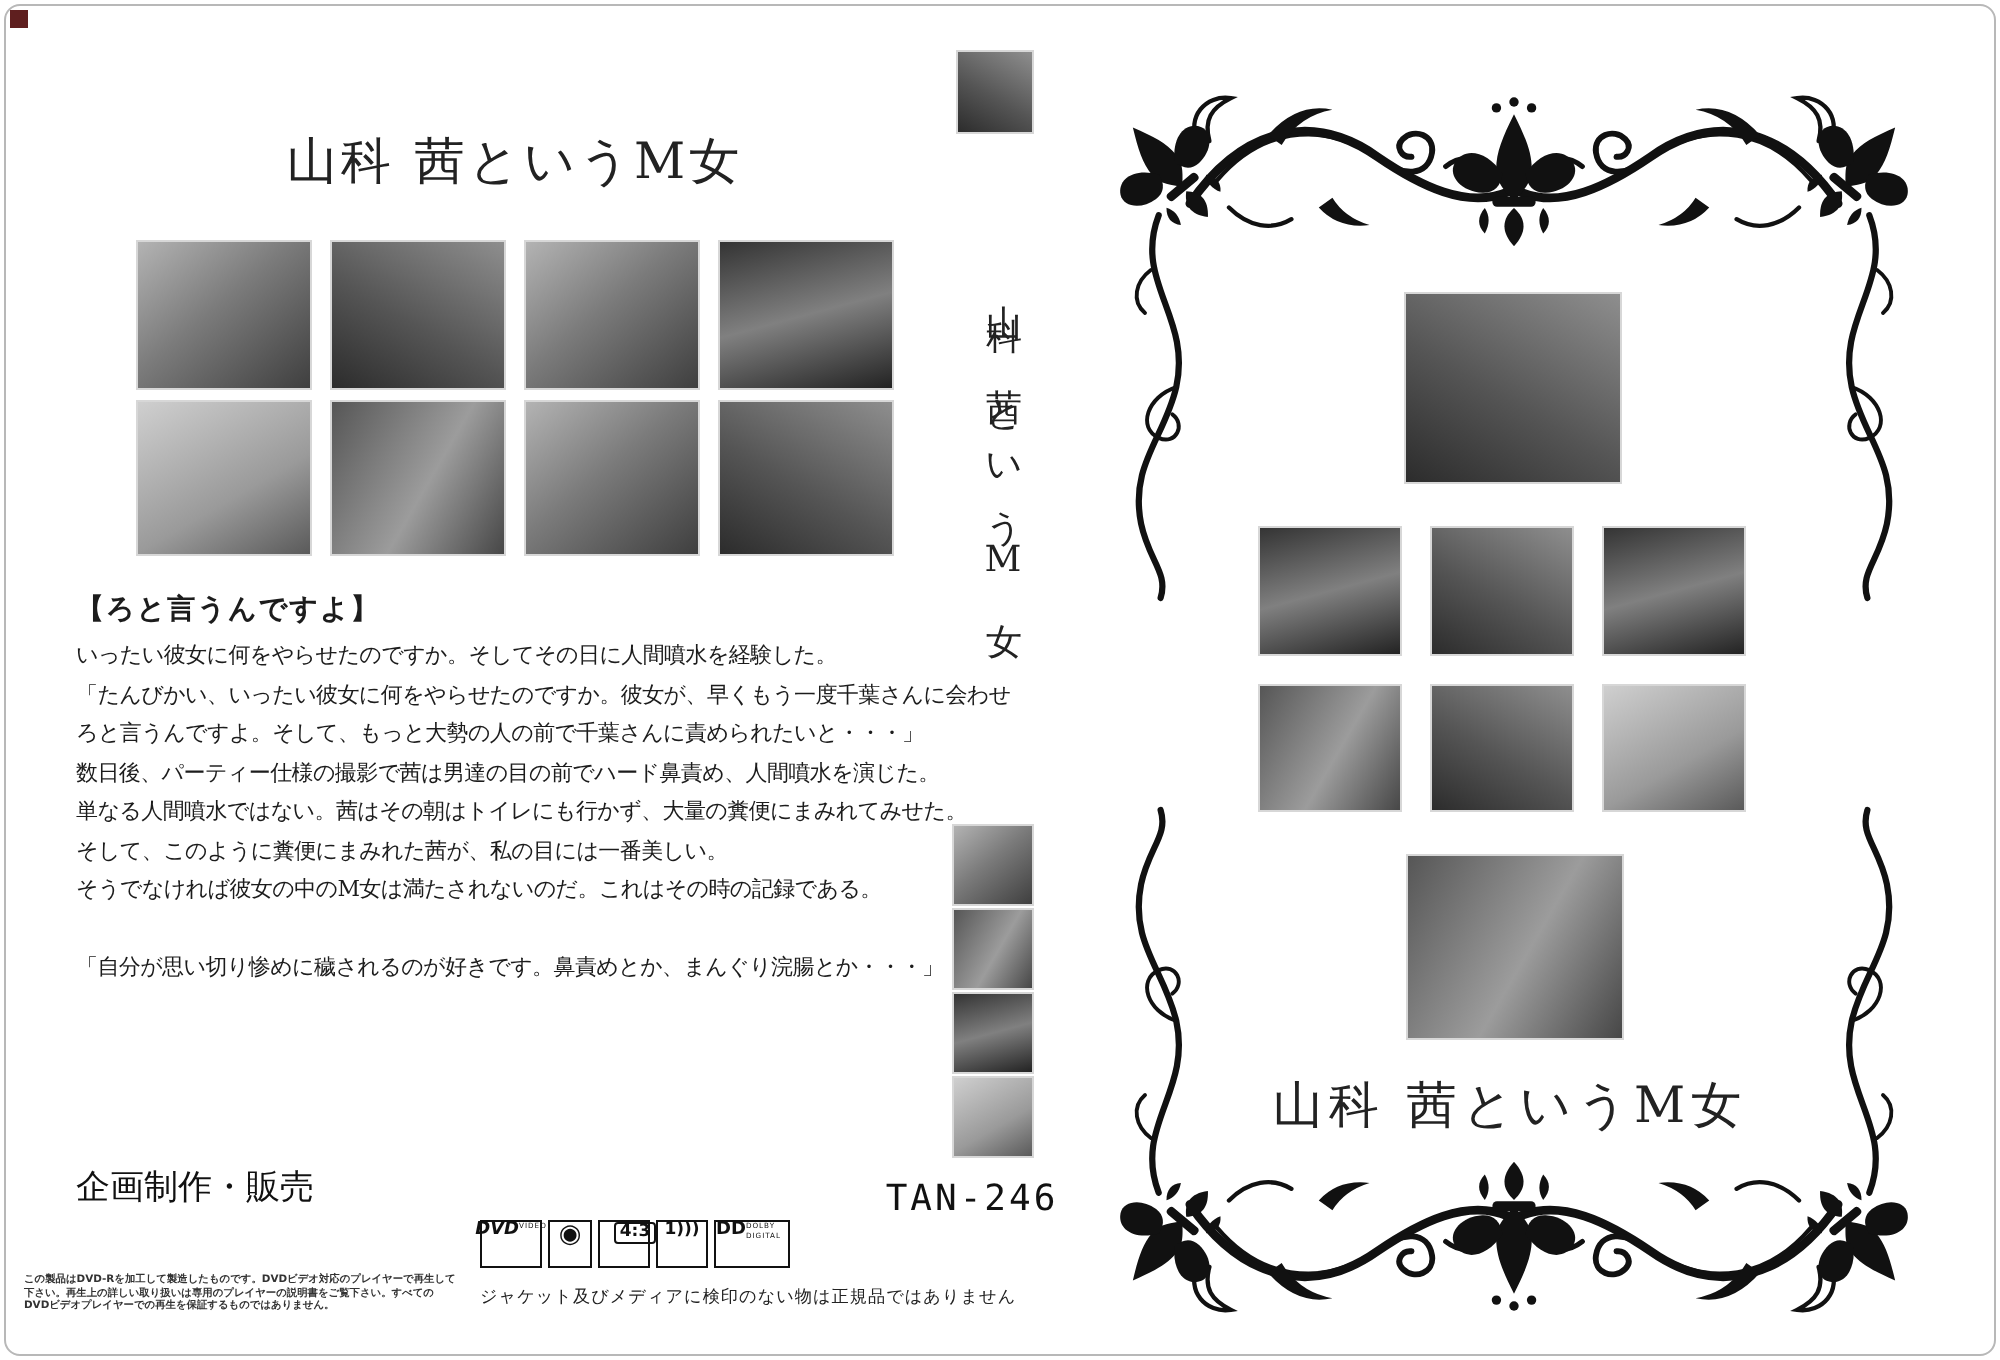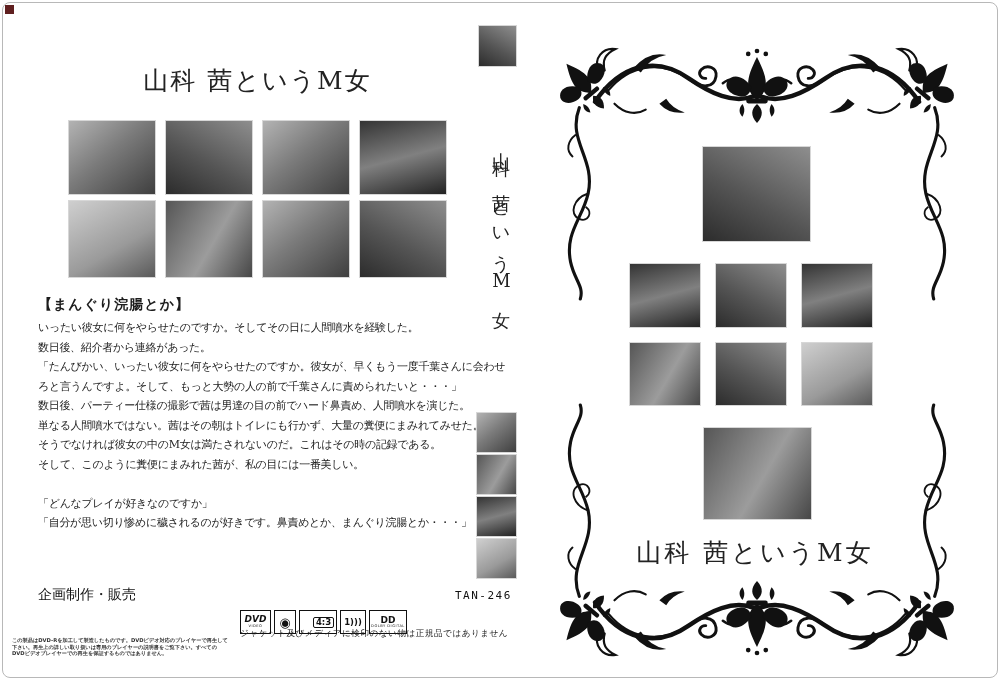--- a/index.html
+++ b/index.html
@@ -22,45 +22,45 @@
 
   
   .back-title{position:absolute;left:68px;top:64px;width:379px;text-align:center;
     font-size:25px;letter-spacing:2px;color:#222;white-space:nowrap;}
   .back-grid{position:absolute;left:68px;top:120px;display:grid;
     grid-template-columns:repeat(4,88px);grid-template-rows:75px 78px;gap:5px 9px;}
   .diary-heading{position:absolute;left:38px;top:296px;font-size:14px;font-weight:bold;letter-spacing:1px;}
   .diary-text{position:absolute;left:38px;top:318px;font-size:11px;letter-spacing:-0.3px;}
   .diary-text .line{min-height:19.5px;line-height:19.5px;white-space:nowrap;}
   .publisher{position:absolute;left:38px;top:586px;
-    font-family:"DejaVu Sans","Liberation Sans",sans-serif;font-size:14px;line-height:16.5px;color:#111;}
+    font-family:"DejaVu Sans","Liberation Sans",sans-serif;font-size:17px;line-height:16.5px;color:#111;}
   .disclaimer{position:absolute;left:12px;top:637px;
     font-family:"DejaVu Sans","Liberation Sans",sans-serif;font-size:5.2px;line-height:6.5px;color:#333;font-weight:bold;}
   .logos{position:absolute;left:240px;top:610px;display:flex;gap:3px;align-items:stretch;height:24px;}
-  .logo-box{border:1.5px solid #111;box-sizing:border-box;display:flex;flex-direction:column;
-    align-items:center;justify-content:center;background:#fff;
+  .logo-box{border:1.5px solid #111;box-sizing:border-box;display:flex;flex-direction:row;
+    align-items:flex-start;justify-content:center;background:#fff;
     font-family:"DejaVu Sans","Liberation Sans",sans-serif;color:#111;}
   .logo-box .logo-top{font-weight:bold;font-size:9px;line-height:9px;font-style:italic;}
   .logo-box .logo-sub{font-size:3.6px;line-height:4.5px;letter-spacing:.5px;}
   .lb1{width:31px;} .lb2{width:22px;} .lb2 .logo-top{font-style:normal;font-size:13px;line-height:13px;}
-  .lb3{width:38px;padding-left:11px;} .lb3 .logo-top{font-style:normal;font-size:8.5px;border:1px solid #111;padding:0 2px;border-radius:2px;}
+  .lb3{width:26px;padding-left:11px;} .lb3 .logo-top{font-style:normal;font-size:8.5px;border:1px solid #111;padding:0 2px;border-radius:2px;}
   .lb4{width:26px;} .lb4 .logo-top{font-style:normal;font-size:8.5px;}
   .lb5{width:38px;} .lb5 .logo-top{font-style:normal;font-size:9px;line-height:8px;}
-  .stamp-notice{position:absolute;left:240px;top:628px;width:240px;text-align:center;
+  .stamp-notice{position:absolute;left:240px;top:643px;width:240px;text-align:center;
     font-family:"DejaVu Sans","Liberation Sans",sans-serif;font-size:8.6px;letter-spacing:.5px;color:#222;white-space:nowrap;}
 
   
   .spine-thumb-top{position:absolute;left:478px;top:25px;width:39px;height:42px;}
   .spine-title{position:absolute;left:489px;top:138px;
     writing-mode:vertical-rl;text-orientation:upright;
     font-size:18px;letter-spacing:7px;color:#222;white-space:nowrap;}
   .spine-strip{position:absolute;left:476px;top:412px;width:41px;display:flex;flex-direction:column;gap:1px;}
   .spine-strip .ph{width:41px;height:41px;}
-  .spine-code{position:absolute;left:455px;top:589px;width:90px;text-align:left;
-    font-family:"DejaVu Sans Mono","Liberation Mono",monospace;font-size:11px;letter-spacing:1.5px;color:#111;}
+  .spine-code{position:absolute;left:441px;top:589px;width:90px;text-align:center;
+    font-family:"DejaVu Sans Mono","Liberation Mono",monospace;font-size:18px;letter-spacing:1.5px;color:#111;}
 
   
   .ornament{position:absolute;width:410px;height:293px;left:552px;}
   .ornament-top{top:8px;}
   .ornament-bottom{top:403px;transform:scaleY(-1);}
   .front-top-photo{position:absolute;left:702px;top:146px;width:109px;height:96px;}
   .front-grid{position:absolute;left:629px;top:263px;display:grid;
     grid-template-columns:repeat(3,72px);grid-template-rows:65px 64px;gap:14px 14px;}
   .front-bottom-photo{position:absolute;left:703px;top:427px;width:109px;height:93px;}
   .front-title{position:absolute;left:545px;top:536px;width:420px;text-align:center;
@@ -79,33 +79,31 @@
     <div class="ph g1"></div>
     <div class="ph g2"></div>
     <div class="ph g1"></div>
     <div class="ph g4"></div>
     <div class="ph g5"></div>
     <div class="ph g3"></div>
     <div class="ph g1"></div>
     <div class="ph g2"></div>
   </div>
 
-  <div class="diary-heading">【まんぐり浣腸とか】</div>
+  <div class="diary-heading">【ろと言うんですよ】</div>
 
   <div class="diary-text">
     <div class="line">いったい彼女に何をやらせたのですか。そしてその日に人間噴水を経験した。</div>
-    <div class="line">数日後、紹介者から連絡があった。</div>
     <div class="line">「たんびかい、いったい彼女に何をやらせたのですか。彼女が、早くもう一度千葉さんに会わせ</div>
     <div class="line">ろと言うんですよ。そして、もっと大勢の人の前で千葉さんに責められたいと・・・」</div>
     <div class="line">数日後、パーティー仕様の撮影で茜は男達の目の前でハード鼻責め、人間噴水を演じた。</div>
     <div class="line">単なる人間噴水ではない。茜はその朝はトイレにも行かず、大量の糞便にまみれてみせた。</div>
+    <div class="line">そして、このように糞便にまみれた茜が、私の目には一番美しい。</div>
     <div class="line">そうでなければ彼女の中のM女は満たされないのだ。これはその時の記録である。</div>
-    <div class="line">そして、このように糞便にまみれた茜が、私の目には一番美しい。</div>
     <div class="line"></div>
-    <div class="line">「どんなプレイが好きなのですか」</div>
     <div class="line">「自分が思い切り惨めに穢されるのが好きです。鼻責めとか、まんぐり浣腸とか・・・」</div>
   </div>
 
   <div class="publisher">
     <div>企画制作・販売</div>
   </div>
 
   <div class="disclaimer">
     <div>この製品はDVD-Rを加工して製造したものです。DVDビデオ対応のプレイヤーで再生して</div>
     <div>下さい。再生上の詳しい取り扱いは専用のプレイヤーの説明書をご覧下さい。すべての</div>

